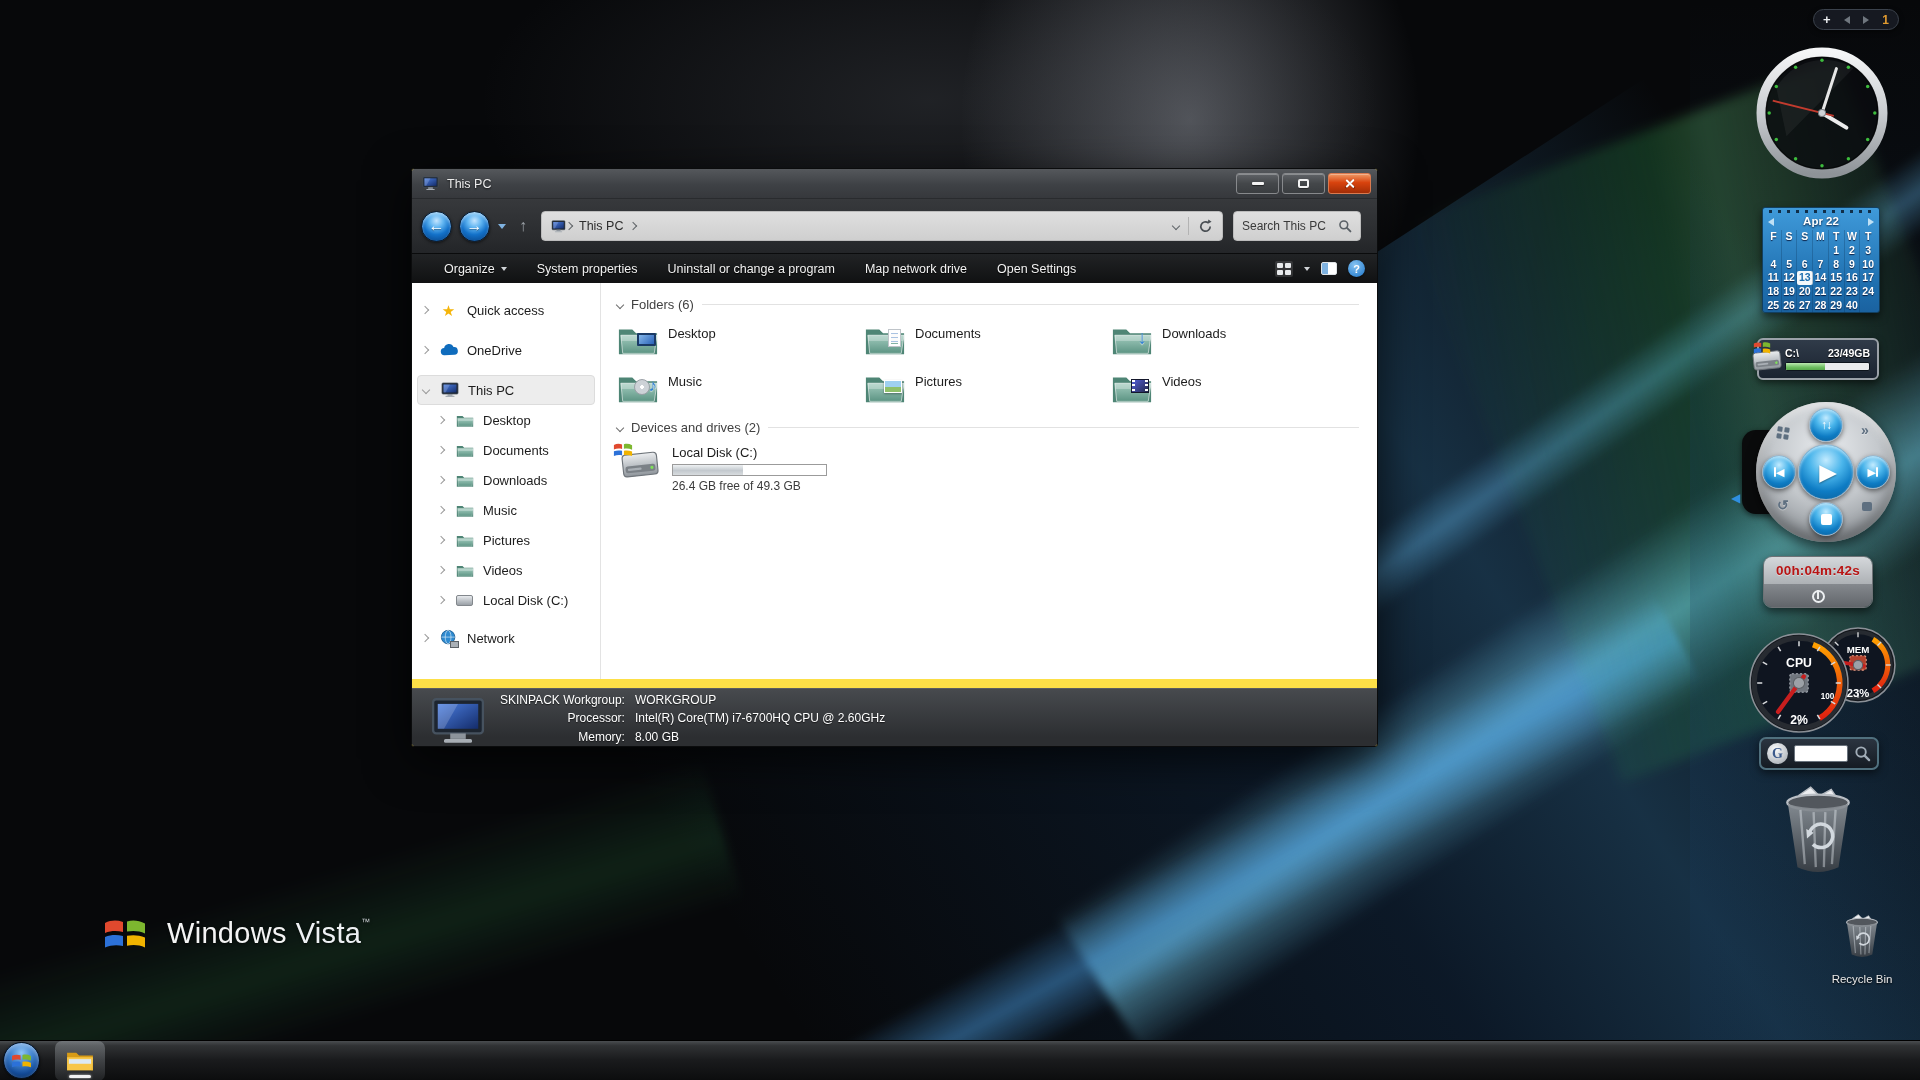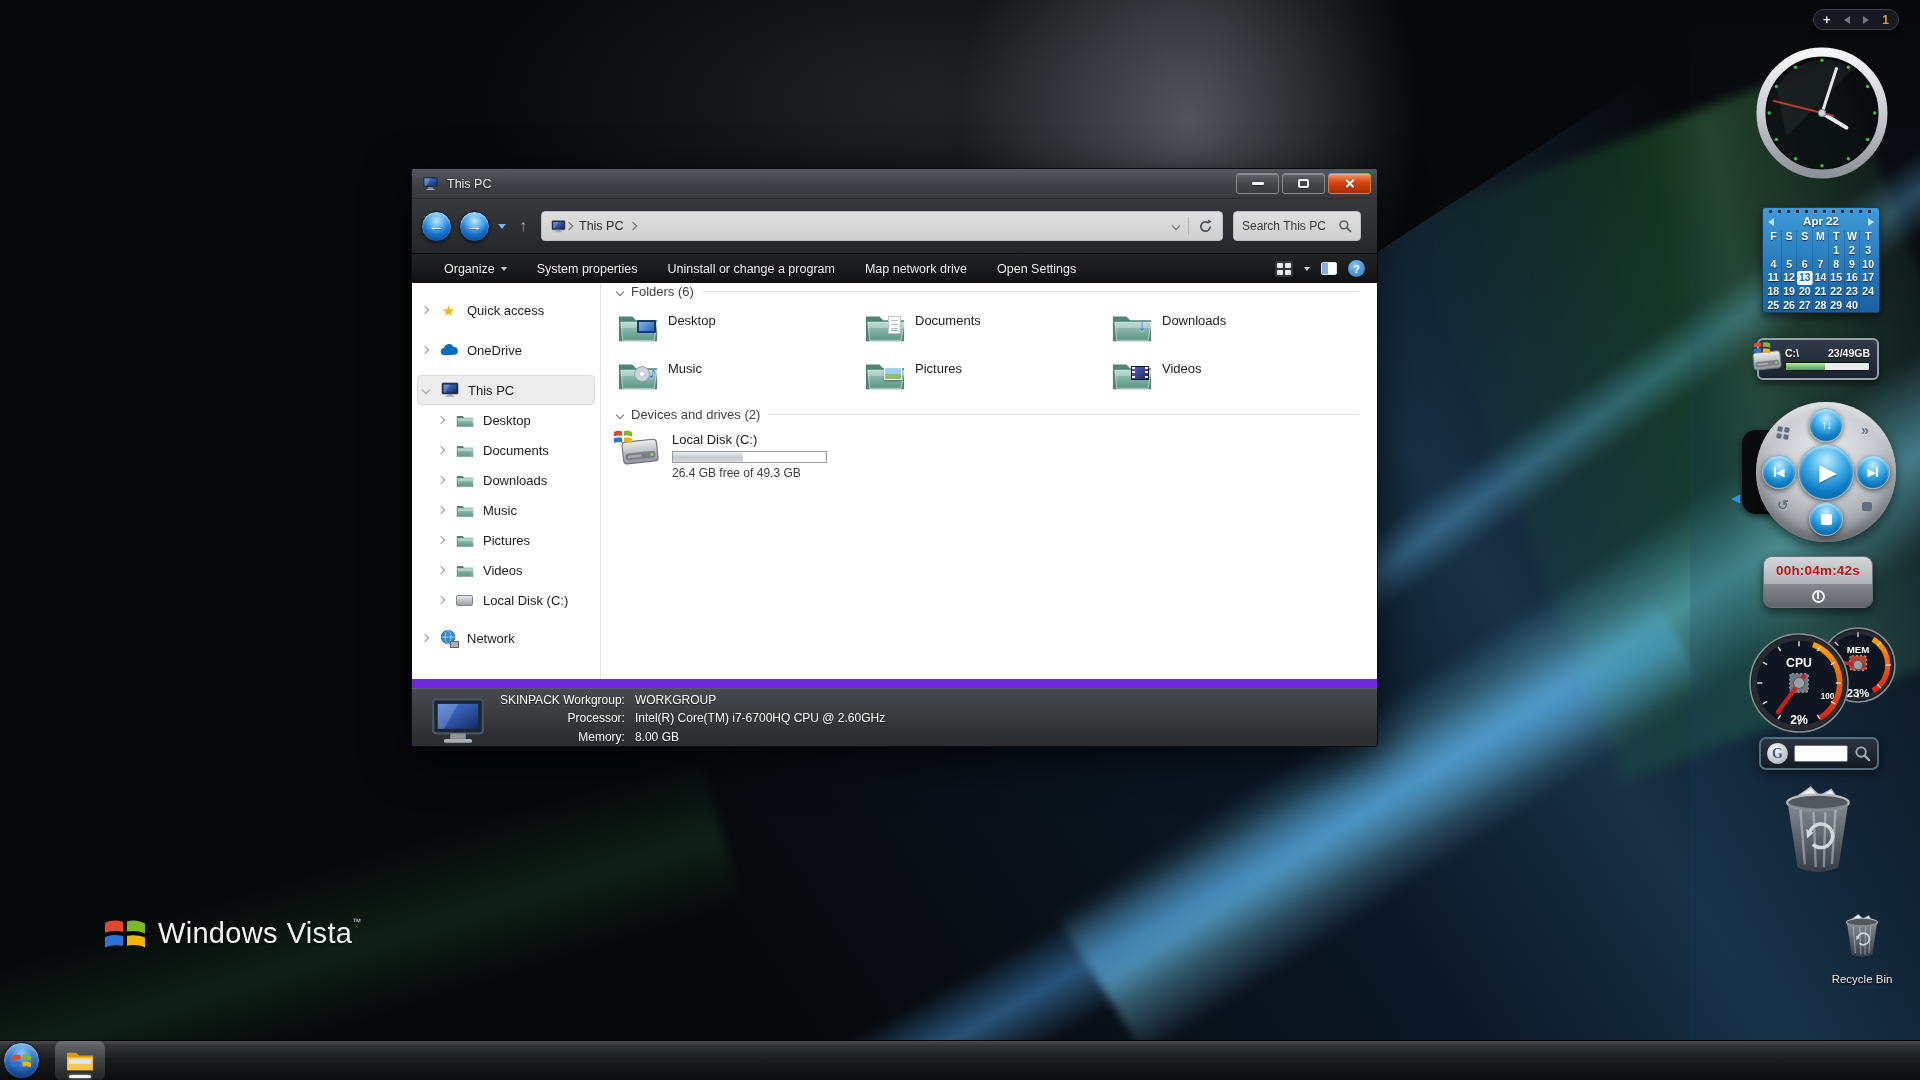--- a/index.html
+++ b/index.html
@@ -12,21 +12,21 @@
   .bg-grayhaze{left:480px;top:-100px;width:900px;height:400px;background:radial-gradient(closest-side,rgba(120,125,135,.22),transparent)}
   .bg-blue-wide{left:760px;top:260px;width:1500px;height:980px;transform:rotate(-33deg);background:linear-gradient(90deg,transparent,rgba(38,110,190,.16) 38%,rgba(70,165,235,.26) 55%,transparent 82%)}
   .bg-cyan1{left:1000px;top:560px;width:1250px;height:170px;transform:rotate(-33deg);background:linear-gradient(180deg,transparent,rgba(125,220,255,.55) 50%,transparent);filter:blur(4px)}
   .bg-cyan2{left:740px;top:830px;width:1000px;height:100px;transform:rotate(-29deg);background:linear-gradient(180deg,transparent,rgba(80,170,245,.45) 50%,transparent);filter:blur(3px)}
   .bg-cyan3{left:1180px;top:360px;width:900px;height:70px;transform:rotate(-35deg);background:linear-gradient(180deg,transparent,rgba(110,200,255,.35) 50%,transparent);filter:blur(3px)}
   .bg-green{left:1500px;top:120px;width:460px;height:600px;transform:rotate(-21deg);background:linear-gradient(100deg,transparent,rgba(60,205,95,.20) 45%,rgba(130,255,150,.24) 56%,transparent);filter:blur(6px)}
   .bg-green2{left:-120px;top:880px;width:860px;height:150px;transform:rotate(-17deg);background:linear-gradient(180deg,transparent,rgba(45,130,70,.20) 55%,transparent);filter:blur(5px)}
   .bg-righthaze{left:1690px;top:0;width:230px;height:1080px;background:linear-gradient(180deg,rgba(18,35,60,0),rgba(28,66,105,.22) 55%,rgba(18,55,95,.12))}
 
   
-  #explorer{position:absolute;left:411px;top:168px;width:967px;height:579px;background:#6d28d9;border:1px solid #0b0c0d;border-radius:3px;box-shadow:0 12px 46px rgba(0,0,0,.7)}
+  #explorer{position:absolute;left:411px;top:168px;width:967px;height:579px;background:#fde047;border:1px solid #0b0c0d;border-radius:3px;box-shadow:0 12px 46px rgba(0,0,0,.7)}
   .titlebar{position:absolute;left:0;top:0;right:0;height:30px;background:linear-gradient(#55585c,#3e4145 55%,#36383c);border-radius:2px 2px 0 0;border-bottom:1px solid #292b2e;display:flex;align-items:center;padding:0 10px}
   .title-text{font-size:12.5px;color:#ececec;text-shadow:0 1px 2px rgba(0,0,0,.7);margin-left:8px}
   .caption{position:absolute;right:6px;top:4px;display:flex;gap:3px}
   .cbtn{width:43px;height:21px;border-radius:3px;display:flex;align-items:center;justify-content:center;border:1px solid #87898c;background:linear-gradient(#606367,#44474a 50%,#3a3d40);box-shadow:inset 0 1px 0 rgba(255,255,255,.28)}
   .cbtn.close{background:linear-gradient(#f09a66,#d8430e 45%,#a32d06);border-color:#d97a50}
   .gl-min{width:12px;height:3px;background:#f3f3f3;border-radius:1px;box-shadow:0 1px 1px rgba(0,0,0,.5)}
   .gl-max{width:11px;height:9px;border:2px solid #f3f3f3;border-radius:2px;box-shadow:0 1px 1px rgba(0,0,0,.4)}
   .gl-x{position:relative;width:11px;height:11px}
   .gl-x::before,.gl-x::after{content:"";position:absolute;left:5px;top:0;width:2.4px;height:11px;background:#fff;border-radius:1px;box-shadow:0 1px 1px rgba(0,0,0,.45)}
   .gl-x::before{transform:rotate(45deg)}.gl-x::after{transform:rotate(-45deg)}
@@ -61,21 +61,21 @@
   .np-row .exp{width:6px;height:6px;border-right:1.4px solid #9a9a9a;border-bottom:1.4px solid #9a9a9a;transform:rotate(-45deg);margin-right:11px;flex:0 0 auto}
   .np-row .exp.open{transform:rotate(45deg)}
   .np-row.lvl1{padding-left:26px}
   .np-row.gap{margin-bottom:10px}
   .np-row.sel{background:#ededed;border:1px solid #dcdcdc;border-radius:4px;margin:0 5px;padding-left:5px}
   .np-ico{width:19px;height:17px;margin-right:9px;display:flex;align-items:center;justify-content:center;position:relative;flex:0 0 auto}
   .np-star{color:#f5b50a;font-size:15px;line-height:1}
   .mini-disk{width:17px;height:11px;border-radius:2px;background:linear-gradient(#e8ebee,#b8bdc2 60%,#9aa0a6);border:1px solid #82878c;position:relative}
   .np-net-mon{position:absolute;right:-1px;bottom:-1px;width:9px;height:7px;background:#aab0b6;border:1px solid #5c6166}
 
-  .main{flex:1;padding:1px 18px 0 16px}
+  .main{flex:1;padding:14px 18px 0 16px}
   .sec-head{display:flex;align-items:center;gap:8px;color:#414141;font-size:13px}
   .sec-head .chev{border-color:#6d6d6d}
   .sec-rule{flex:1;height:1px;background:#e2e2e2}
   .folder-grid{display:grid;grid-template-columns:247px 247px 247px;row-gap:12px;margin:10px 0 14px}
   .fitem{display:flex}
   .fico{width:42px;height:36px;position:relative;flex:0 0 auto}
   .flabel{font-size:13px;color:#1c1c1c;margin:4px 0 0 9px}
   .em{position:absolute}
   .em-desktop{right:3px;top:11px;width:19px;height:13px;background:linear-gradient(135deg,#85b7ea,#2a62b8);border:2px solid #1a3a66;border-radius:1px}
   .em-doc{right:5px;top:7px;width:13px;height:18px;background:#fbfbfb;border:1px solid #bfc4c9;box-shadow:inset 0 0 0 2px #fff;background-image:repeating-linear-gradient(180deg,transparent 0 3px,#a9c3e2 3px 4px);background-clip:content-box;padding:3px 2px}
@@ -161,21 +161,21 @@
   #gadget-search{position:absolute;left:1759px;top:737px;width:120px;height:33px;background:linear-gradient(#2b3440,#151b23);border:2px solid #50707e;border-radius:7px;display:flex;align-items:center;padding:0 6px;gap:6px;box-shadow:0 3px 8px rgba(0,0,0,.55)}
   .g-logo{width:21px;height:21px;border-radius:50%;background:radial-gradient(circle at 40% 30%,#fbfcfd,#b9bec4 70%,#8d9298);display:flex;align-items:center;justify-content:center;font-family:"Liberation Serif",serif;font-weight:bold;font-size:14px;color:#3c5a8c;flex:0 0 auto}
   #gadget-search input{flex:1;min-width:0;height:17px;background:#fff;border:1px solid #6a737d;border-radius:2px;outline:none;font-family:inherit;font-size:11px;padding:0 3px}
 
   #gadget-recycle{position:absolute;left:1774px;top:782px}
   #desktop-recycle{position:absolute;left:1824px;top:912px;width:76px;text-align:center}
   .db-label{font-size:11.5px;color:#e9e9e9;text-shadow:0 1px 2px #000;margin-top:10px}
 
   
   #vista-logo{position:absolute;left:103px;top:915px;display:flex;align-items:center}
-  .brand{margin-left:11px;font-size:29px;color:#f4f4f4;text-shadow:0 1px 3px rgba(0,0,0,.6);letter-spacing:.3px}
+  .brand{margin-left:20px;font-size:29px;color:#f4f4f4;text-shadow:0 1px 3px rgba(0,0,0,.6);letter-spacing:.3px}
   .brand .b2{margin-left:9px;color:#eef1f4}
   .brand sup{font-size:9px;color:#cfd3d7;vertical-align:18px}
 
   
   #taskbar{position:absolute;left:0;bottom:0;width:1920px;height:40px;background:linear-gradient(#4a4d50 0%,#303234 12%,#1a1b1d 48%,#0c0d0e 100%);border-top:1px solid #000}
   #start-orb{position:absolute;left:3px;top:1px;width:37px;height:37px;border-radius:50%;background:radial-gradient(circle at 50% 28%,#8fc4f5 0%,#3f82cf 36%,#134a96 68%,#072448 100%);border:1px solid #04101f;box-shadow:inset 0 2px 4px rgba(255,255,255,.5),0 1px 3px rgba(0,0,0,.6);display:flex;align-items:center;justify-content:center}
   #task-explorer{position:absolute;left:55px;top:0;width:50px;height:40px;background:linear-gradient(rgba(160,165,170,.45),rgba(95,100,105,.22));border-radius:7px;display:flex;align-items:center;justify-content:center}
   .task-underline{position:absolute;left:14px;bottom:3px;width:22px;height:3px;background:#f2f2f2;border-radius:2px;box-shadow:0 0 3px rgba(255,255,255,.7)}
   .tray{position:absolute;right:8px;top:0;height:40px;display:flex;align-items:center;gap:13px}
   .tray-chev{width:8px;height:8px;border-left:2px solid #4a4f55;border-top:2px solid #4a4f55;transform:rotate(45deg);margin-top:4px}

